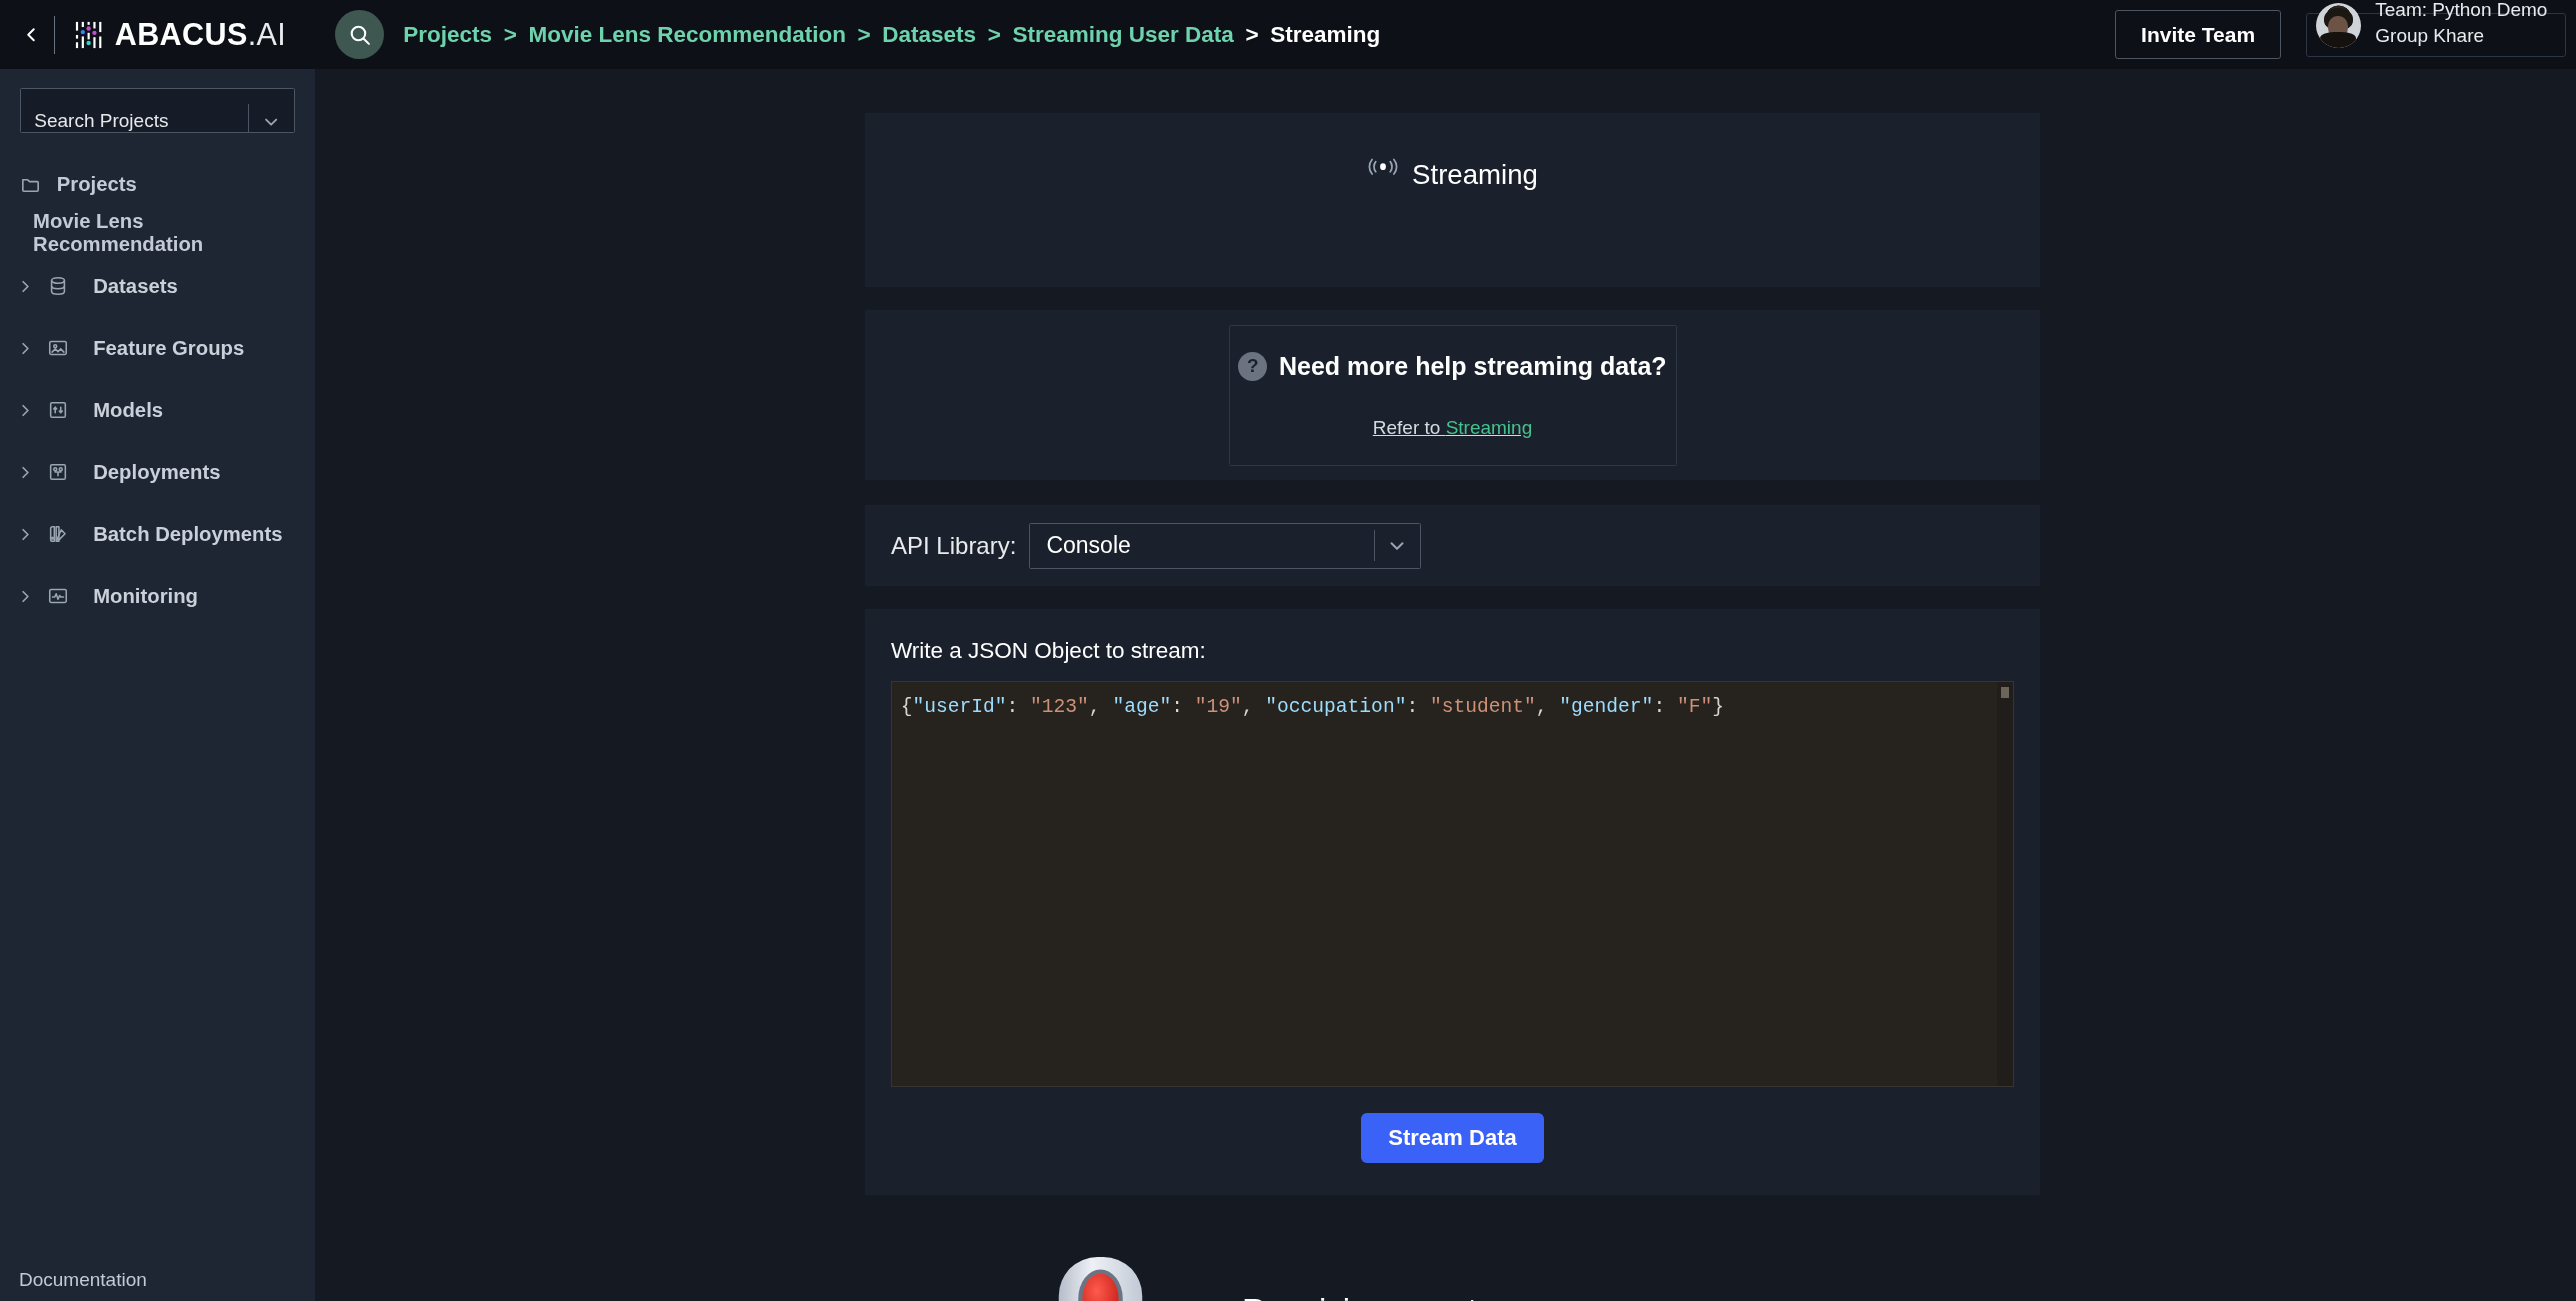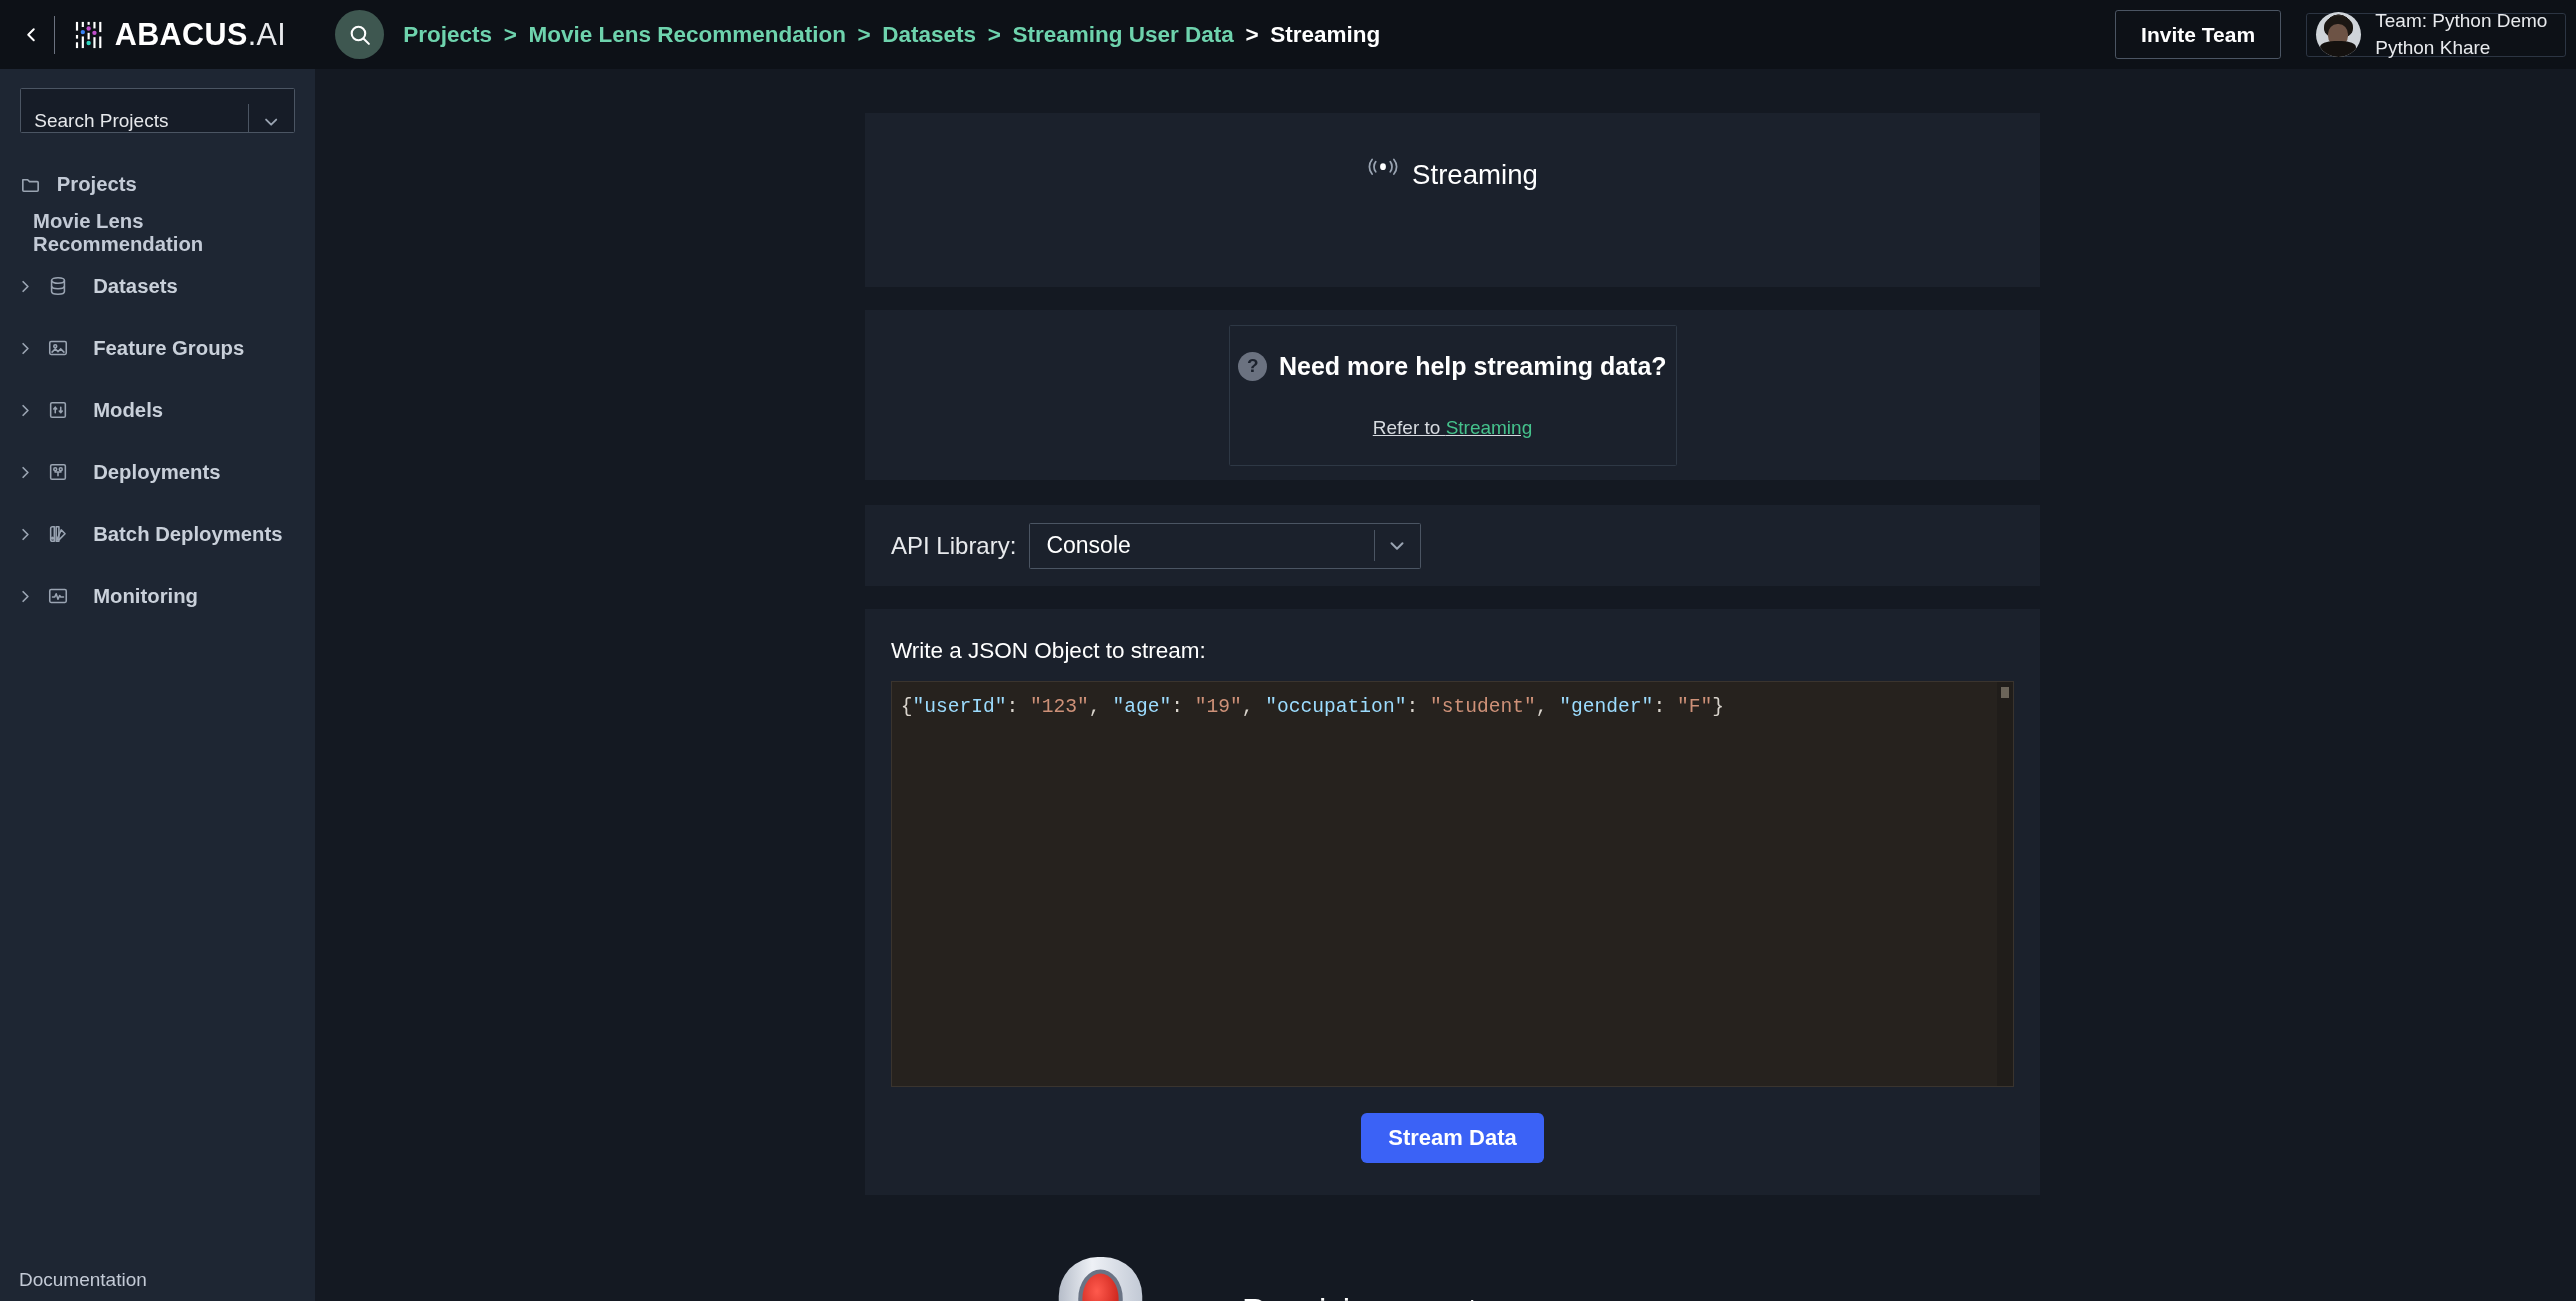--- a/index.html
+++ b/index.html
@@ -88,21 +88,21 @@
   .crumb-sep { color: #6ed3ad; font-weight: 700; }
   .crumb-sep.last { color: #ffffff; }
 
   .topright { position: absolute; right: 0; top: 0; height: 69px; display: flex; align-items: center; }
   .invite-btn {
     border: 0.7px solid #4b5563; border-radius: 2.9px; color: #ffffff;
     font-size: 21px; padding: 11.6px 25px; background: #0d1117; font-weight: bold;
   }
   .user-card {
     border: 0.7px solid #2c3543; border-radius: 2.9px; margin-left: 25px; margin-right: 10.2px;
-    display: flex; align-items: center; gap: 14.5px; padding: 7.3px 17.4px 7.3px 8.7px; height: 44px;
+    display: flex; align-items: flex-end; gap: 14.5px; padding: 7.3px 17.4px 7.3px 8.7px; height: 44px;
   }
   .avatar {
     width: 45px; height: 45px; border-radius: 50%; flex: 0 0 45px; overflow: hidden;
     background: radial-gradient(circle at 50% 34%, #2a2420 0 34%, #cfd4d9 35% 100%);
     position: relative;
   }
   .avatar .hair { position:absolute; left:8px; top:4.4px; width:29px; height:22px; background:#1b1713; border-radius:50% 50% 42% 42%; }
   .avatar .face { position:absolute; left:12.3px; top:12.3px; width:20.3px; height:22px; background:#6d5345; border-radius:46%; }
   .avatar .body { position:absolute; left:4.4px; bottom:0; width:36px; height:16px; background:#14110f; border-radius:40% 40% 0 0; }
   .user-text { display: flex; flex-direction: column; gap: 2.9px; }
@@ -365,21 +365,21 @@
       <div class="topright">
         <button class="invite-btn">Invite Team</button>
         <div class="user-card">
           <div class="avatar">
             <div class="hair"></div>
               <div class="face"></div>
               <div class="body"></div>
           </div>
           <div class="user-text">
             <div>Team: Python Demo</div>
-            <div>Python Khare</div>
+            <div>Group Khare</div>
           </div>
         </div>
       </div>
     </header>
 
     <div class="content">
 
       <div class="panel panel-head">
         <div class="head-title">
           <span>

